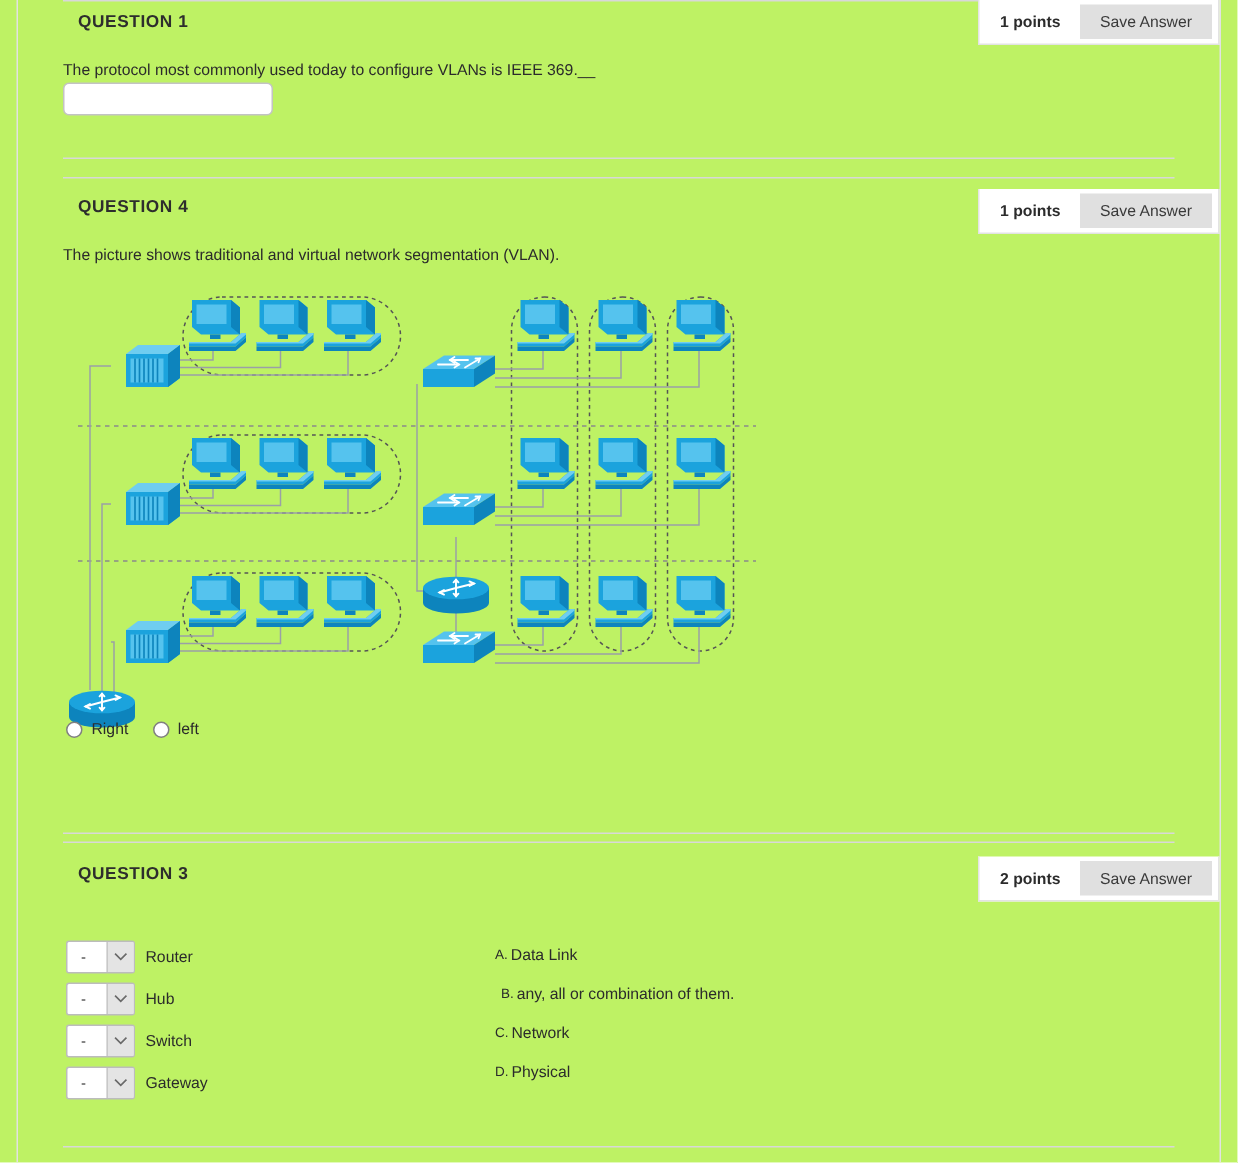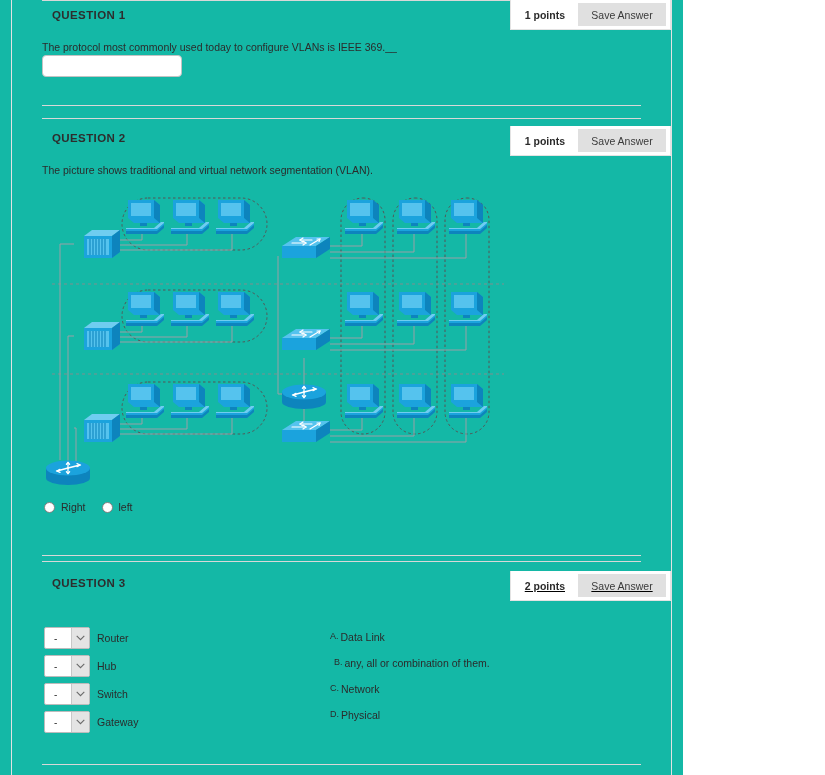--- a/index.html
+++ b/index.html
@@ -4,22 +4,22 @@
 <title>Quiz</title>
 <style>
   * { box-sizing: border-box; }
   html, body {
     margin: 0; padding: 0;
     background: #ffffff;
     font-family: "Liberation Sans", sans-serif;
   }
   .page {
     position: relative;
-    width: 683px; height: 775px;
-    background: #14b8a6;
+    width: 825px; height: 775px;
+    background: #bef264;
     overflow: hidden;
   }
   
   .rail-left, .rail-right {
     position: absolute; top: 0; bottom: 0; width: 1px;
     background: #e2e2e2;
   }
   .rail-left { left: 11px; }
   .rail-right { right: 11px; }
 
@@ -160,21 +160,21 @@
 
     <div class="qtext" style="top:39px;">The protocol most commonly used today to configure VLANs is IEEE 369.__</div>
 
     <input class="text-input" type="text" style="left: 42px; top: 55px;" placeholder="">
 
     <div class="qbottom-rule" style="top:105px;"></div>
   </div>
 
   <div class="qblock" style="top:118px; height:443px;">
     <div class="qtop-rule"></div>
-    <div class="qtitle" style="top:14px;">QUESTION 2</div>
+    <div class="qtitle" style="top:14px;">QUESTION 4</div>
 
     <div class="pointsbar" style="top:8px;">
       <span class="pts">1 points</span>
       <button class="savebtn">Save Answer</button>
     </div>
 
     <div class="qtext" style="top:44px;">The picture shows traditional and virtual network segmentation (VLAN).</div>
 
     <div class="diagram" style="top:78px;">
       <svg width="470" height="305" viewBox="0 0 470 305" xmlns="http://www.w3.org/2000/svg">
@@ -322,39 +322,39 @@
         <use href="#pc" x="405" y="186"></use>
 
         <use href="#switch" x="240" y="38"></use>
         <use href="#switch" x="240" y="130"></use>
         <use href="#switch" x="240" y="222"></use>
 
         <use href="#router" x="240" y="186"></use>
       </svg>
     </div>
 
-    <div class="radio-row" style="left:44px; top:383px;text-align:right;">
+    <div class="radio-row" style="left:44px; top:362px;text-align:right;">
       <label class="radio-opt">
         <span class="radio-dot"></span>
         <span>Right</span>
       </label>
       <label class="radio-opt">
         <span class="radio-dot"></span>
         <span>left</span>
       </label>
     </div>
 
     <div class="qbottom-rule" style="top:437px;"></div>
   </div>
 
   <div class="qblock" style="top:561px; height:214px;">
     <div class="qtop-rule"></div>
     <div class="qtitle" style="top:16px;">QUESTION 3</div>
 
-    <div class="pointsbar" style="top:10px;text-decoration:underline;">
+    <div class="pointsbar" style="top:10px;">
       <span class="pts">2 points</span>
       <button class="savebtn">Save Answer</button>
     </div>
 
 
     <div class="match-row" style="left:44px; top:66px;">
       <span class="mini-select">
         <span class="sel-val">-</span>
         <span class="sel-btn">
           <svg class="chev" width="9" height="6" viewBox="0 0 9 6">

